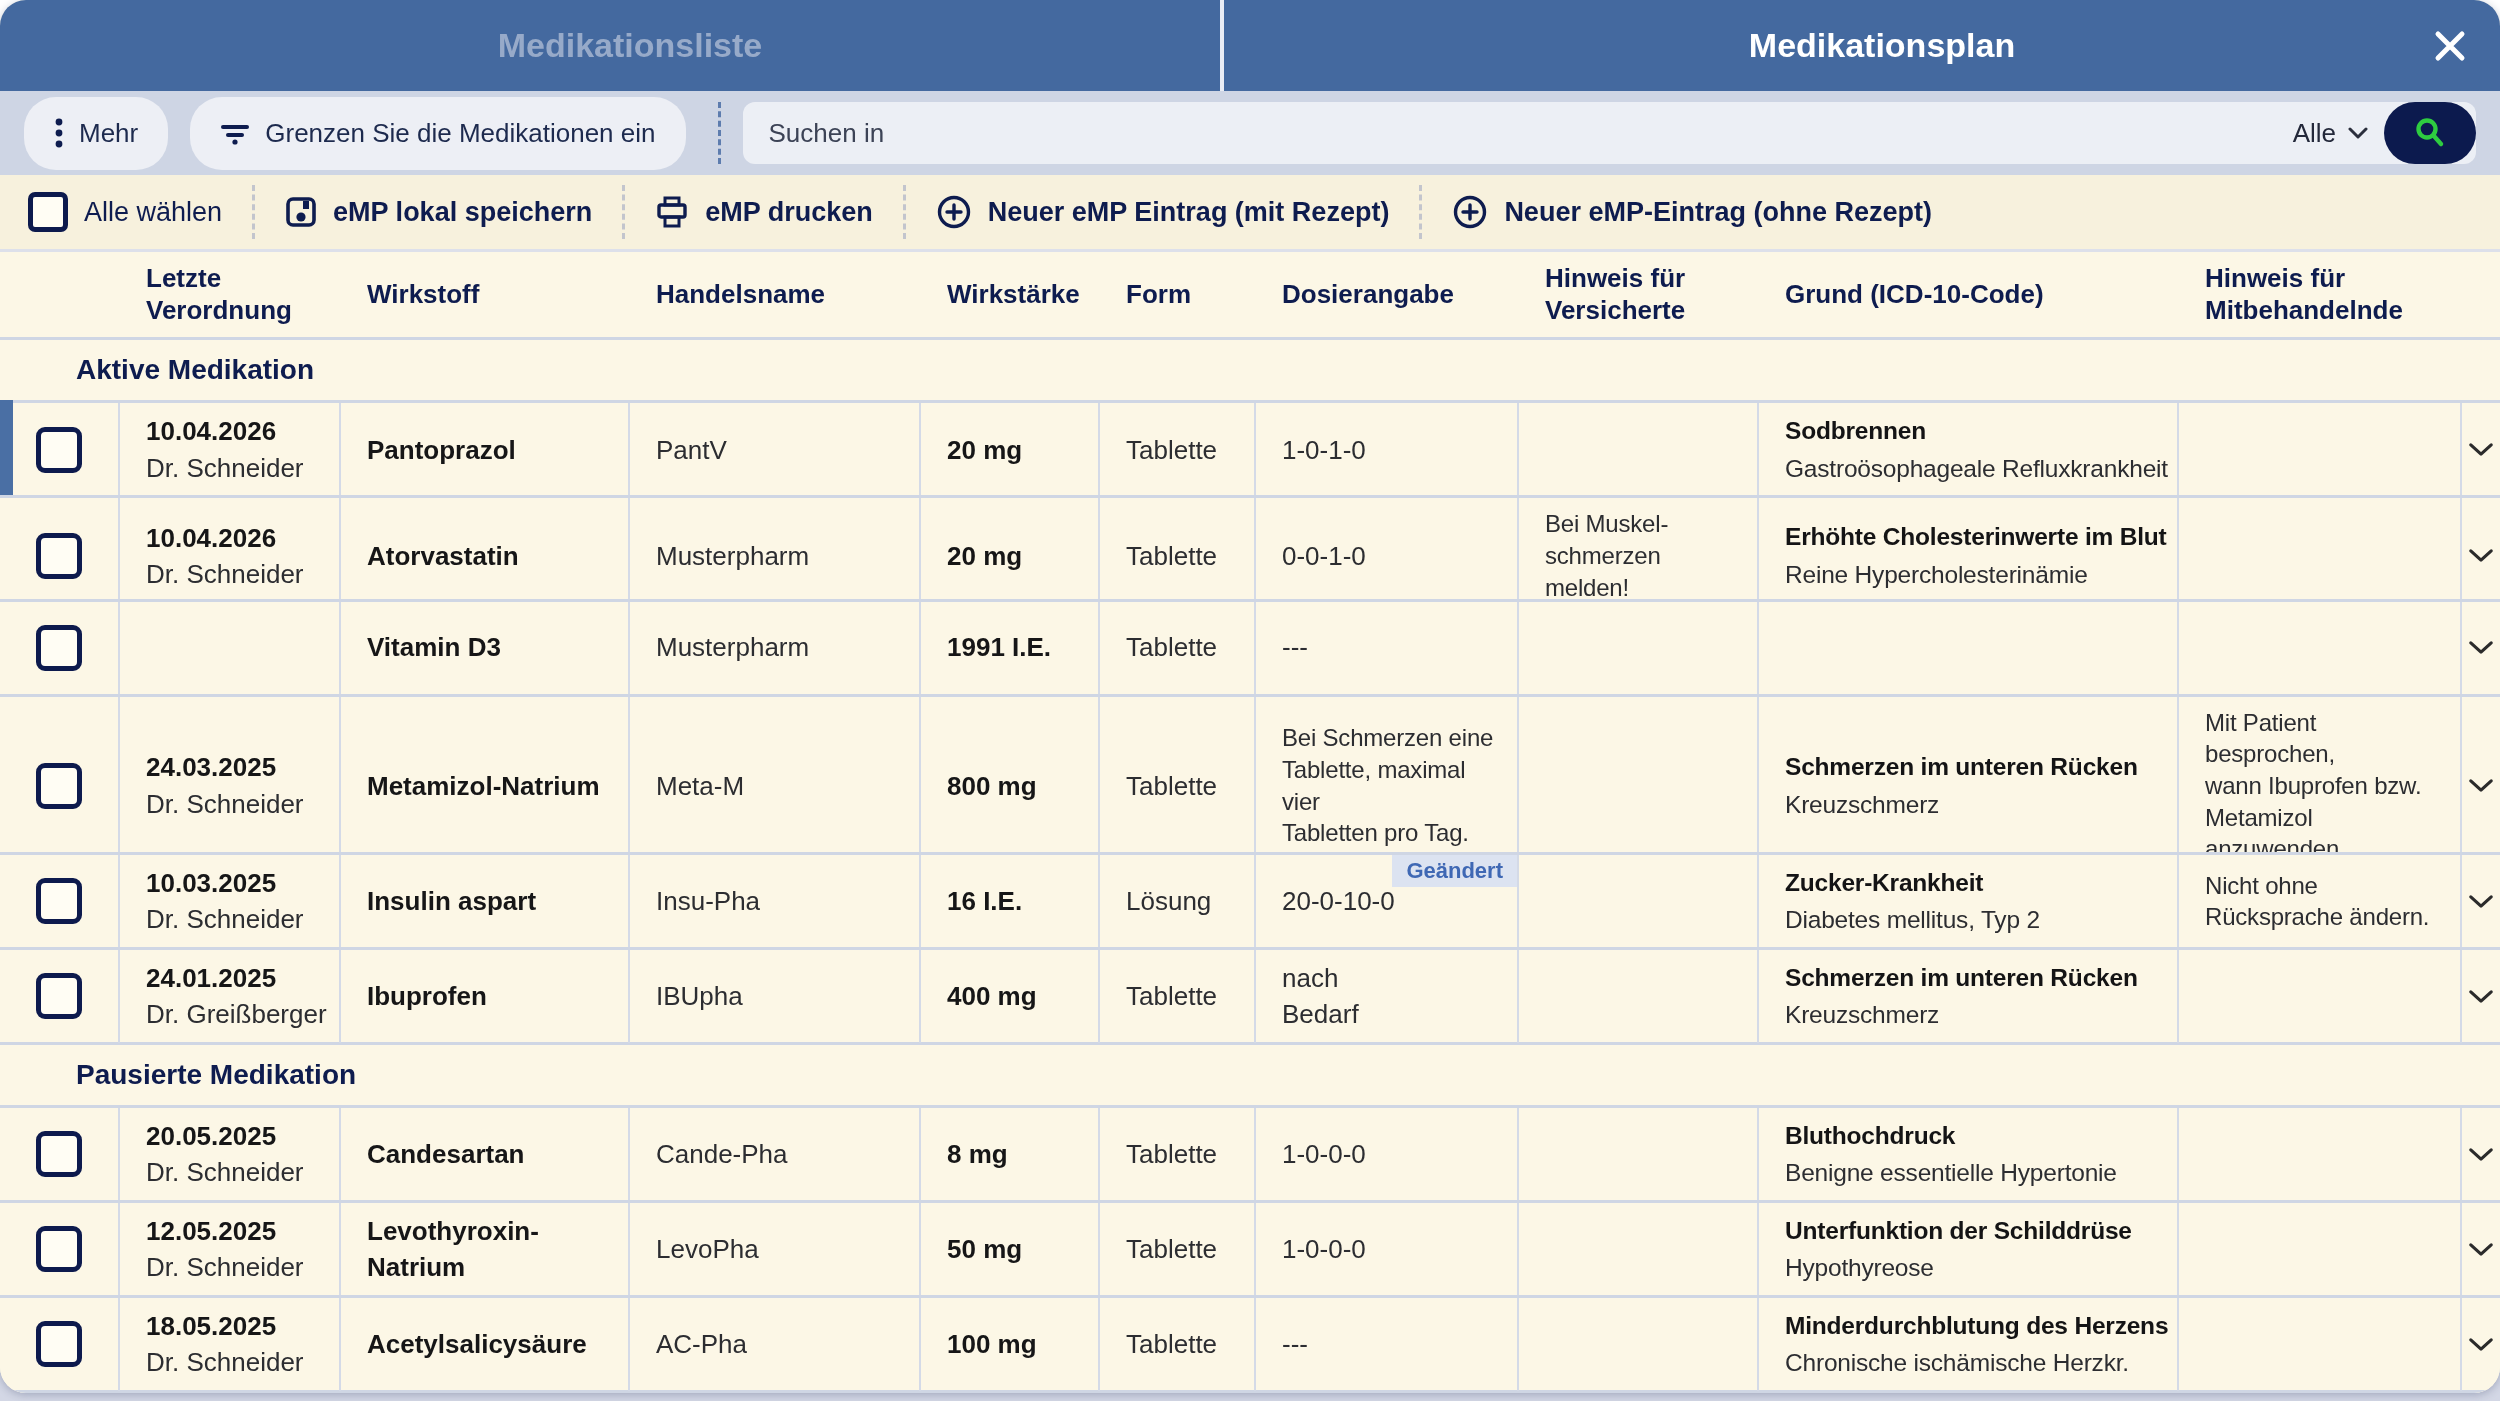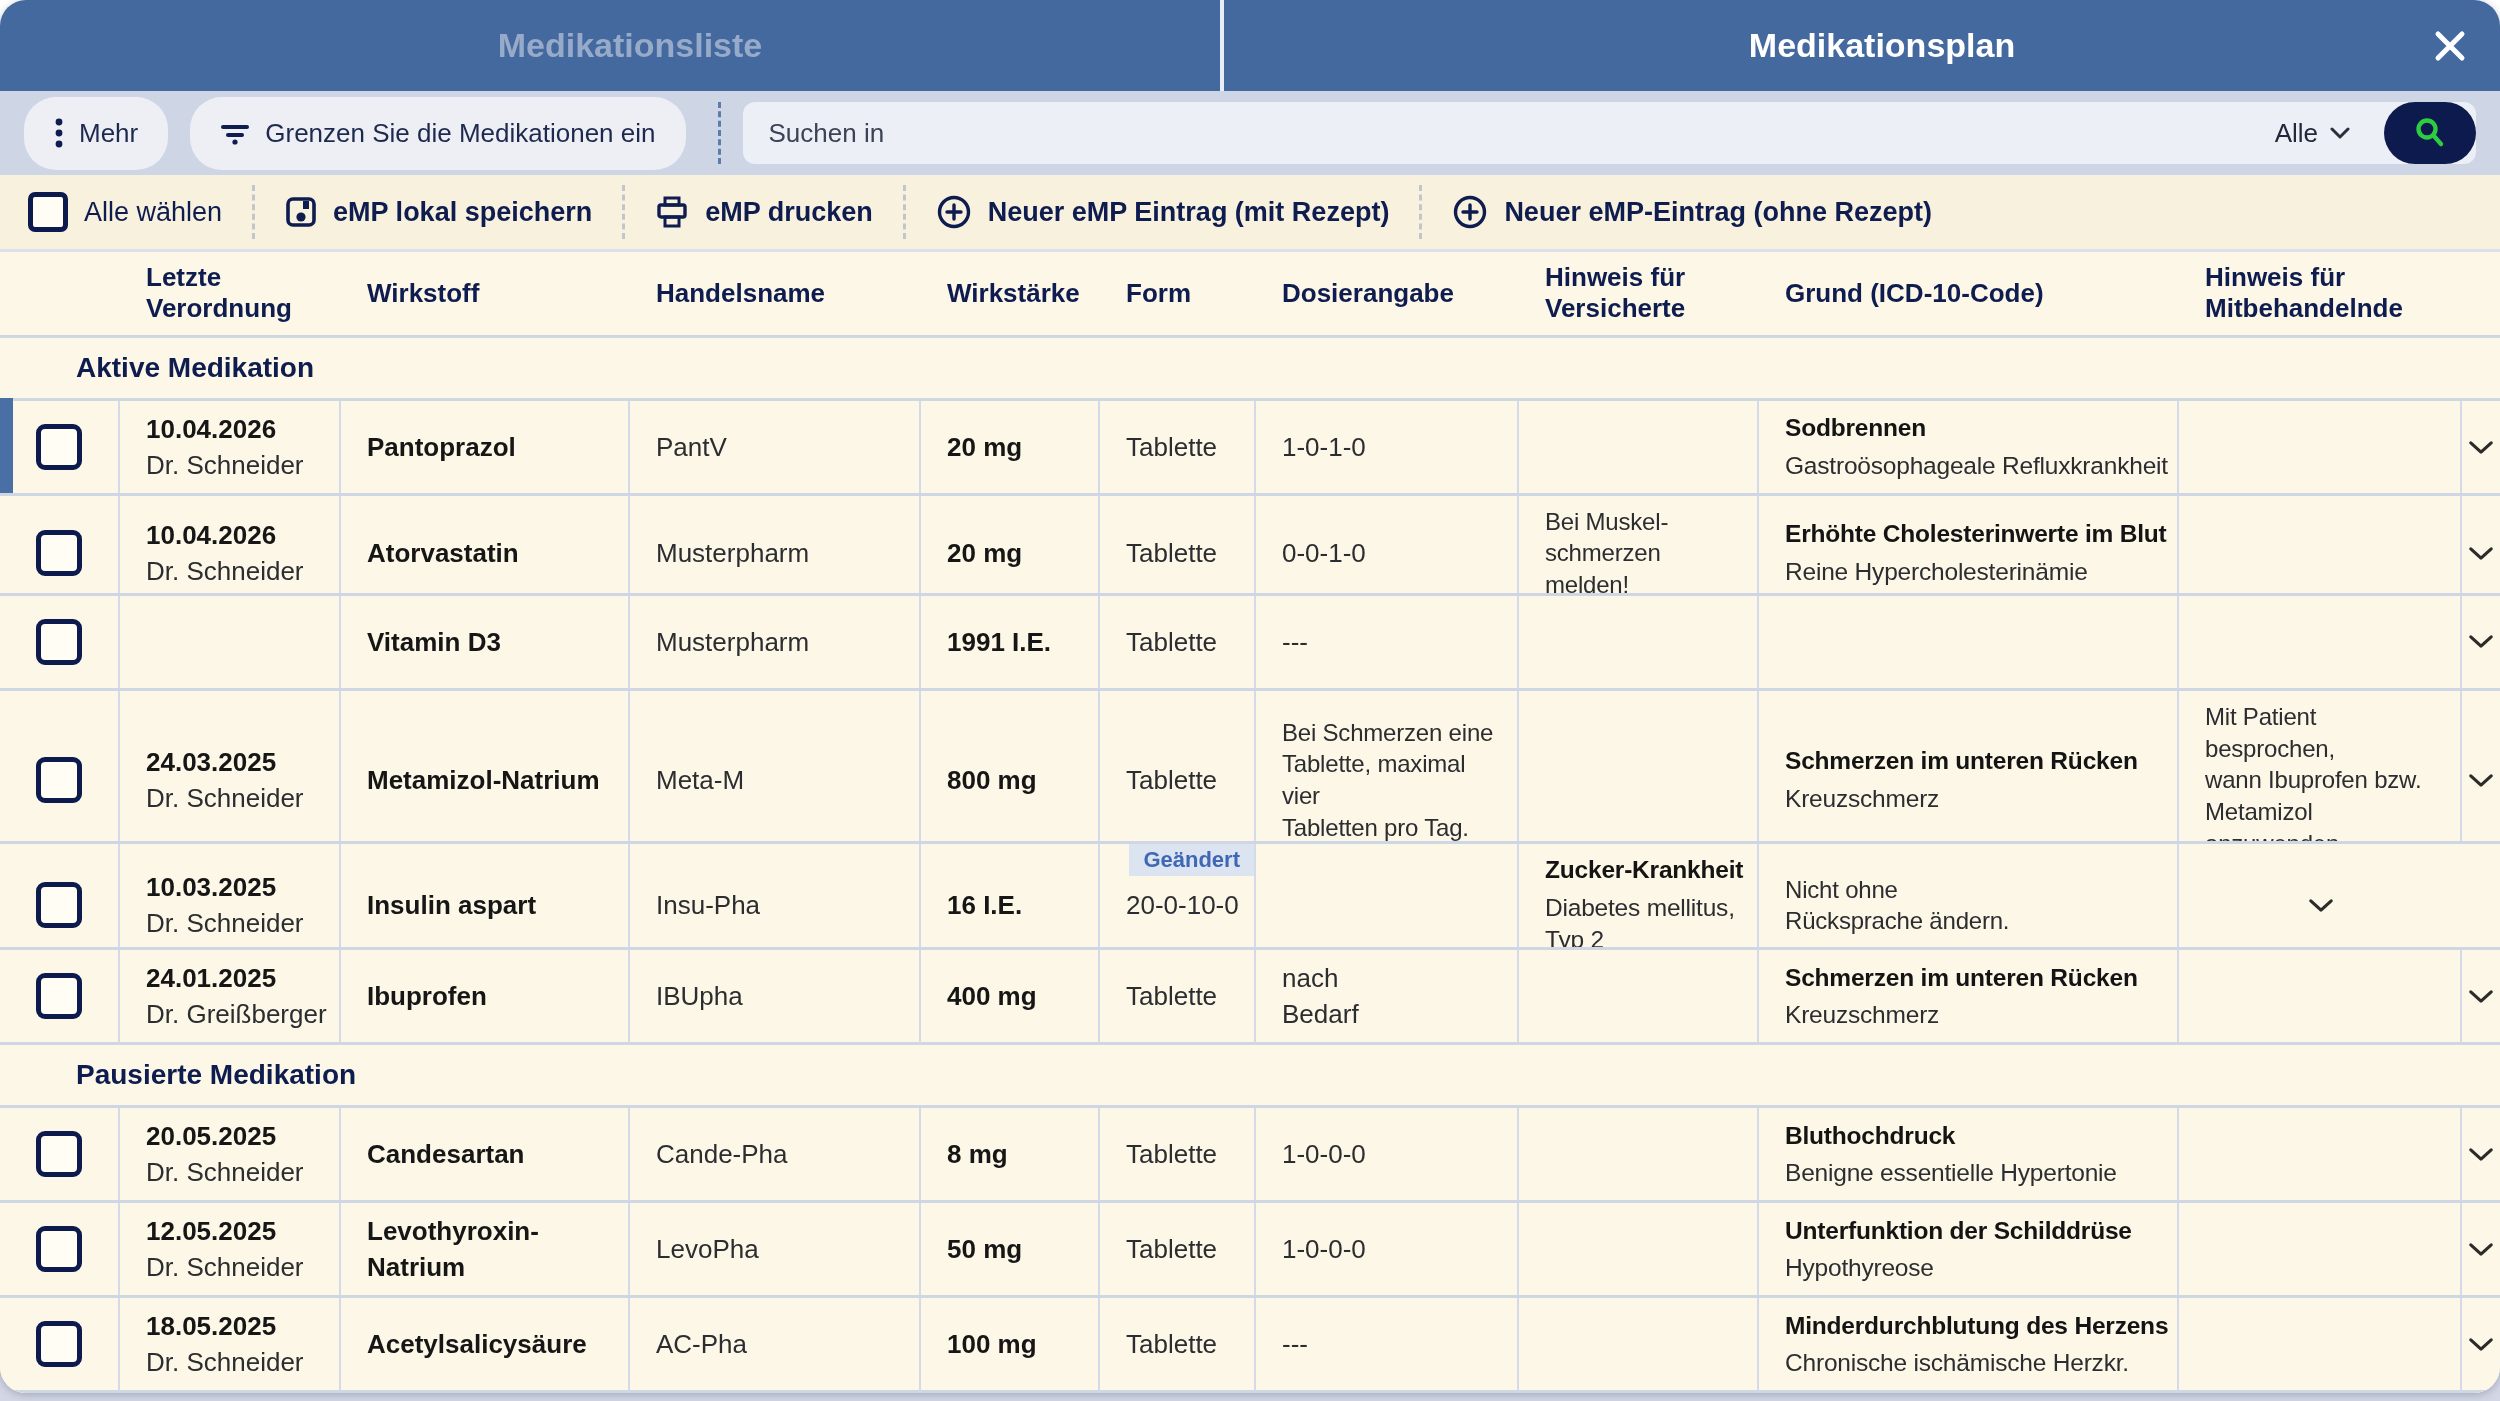--- a/index.html
+++ b/index.html
@@ -21,21 +21,21 @@
   .tab-right { flex:1; color:#ffffff; }
   .close-btn { position:absolute; right:28px; top:24px; width:44px; height:44px; background:none; border:none; cursor:pointer; display:flex; align-items:center; justify-content:center; }
   
   .toolbar { height:84px; flex:0 0 84px; background:#ced5e4; display:flex; align-items:center; padding:0 24px; }
   .pill { height:73px; border-radius:32px; background:#edeff5; display:flex; align-items:center; gap:15px; padding:0 30px; font-size:26px; font-weight:500; color:#1d2a4e; border:none; cursor:pointer; }
   .pill + .pill { margin-left:22px; }
   .vdash { height:62px; border-left:3px dashed #5d7cae; margin:0 22px 0 32px; }
   .searchwrap { flex:1; height:62px; background:#eceff5; border-radius:12px; display:flex; align-items:center; padding:0 0 0 26px; }
   .searchwrap input { flex:1; background:transparent; border:none; outline:none; font-size:26px; color:#8b5cf6; font-family:inherit; }
   .searchwrap input::placeholder { color:#3c4356; opacity:1; }
-  .scope { display:flex; align-items:center; gap:12px; font-size:26px; color:#23283a; padding:0 34px 0 10px; background:none; border:none; cursor:pointer; font-family:inherit; }
+  .scope { display:flex; align-items:center; gap:12px; font-size:26px; color:#23283a; padding:0 16px 0 10px; background:none; border:none; cursor:pointer; font-family:inherit; }
   .searchbtn { width:92px; height:62px; border-radius:31px; background:#0c1a4e; border:none; display:flex; align-items:center; justify-content:center; cursor:pointer; }
   
   .actionbar { height:77px; flex:0 0 77px; background:#f7f1dd; display:flex; align-items:center; padding:0 14px; border-bottom:3px solid #dde0ea; }
   .action { display:flex; align-items:center; gap:16px; font-size:27px; font-weight:700; color:#0e1c4f; padding:0 30px; background:none; border:none; cursor:pointer; font-family:inherit; white-space:nowrap; }
   .action.select-all { font-weight:500; padding-left:14px; }
   .adash { height:54px; border-left:3px dashed #c3c5cd; }
   
   .grid { display:grid; grid-template-columns:120px 221px 289px 291px 179px 156px 263px 240px 420px 283px 38px; }
   .theader { height:98px; align-items:center; background:#fcf7e6; }
   .th { padding-left:26px; font-size:26px; font-weight:700; color:#0e1c4f; line-height:1.22; }
@@ -370,20 +370,23 @@
     <div class="cell">
         <div class="t-bold">Insulin aspart</div>
       </div>
     <div class="cell">
         <div class="t-reg">Insu-Pha</div>
       </div>
     <div class="cell">
         <div class="t-bold">16 I.E.</div>
       </div>
     <div class="cell">
+        <div class="t-reg">Lösung</div>
+      </div>
+    <div class="cell">
         <span class="badge">Geändert</span>
         <div class="t-reg pre">20-0-10-0</div>
       </div>
     <div class="cell">
         <div class="t-reg pre sm"></div>
       </div>
     <div class="cell">
         <div class="rsn-b">Zucker-Krankheit</div>
         <div class="rsn">Diabetes mellitus, Typ 2</div>
       </div>

